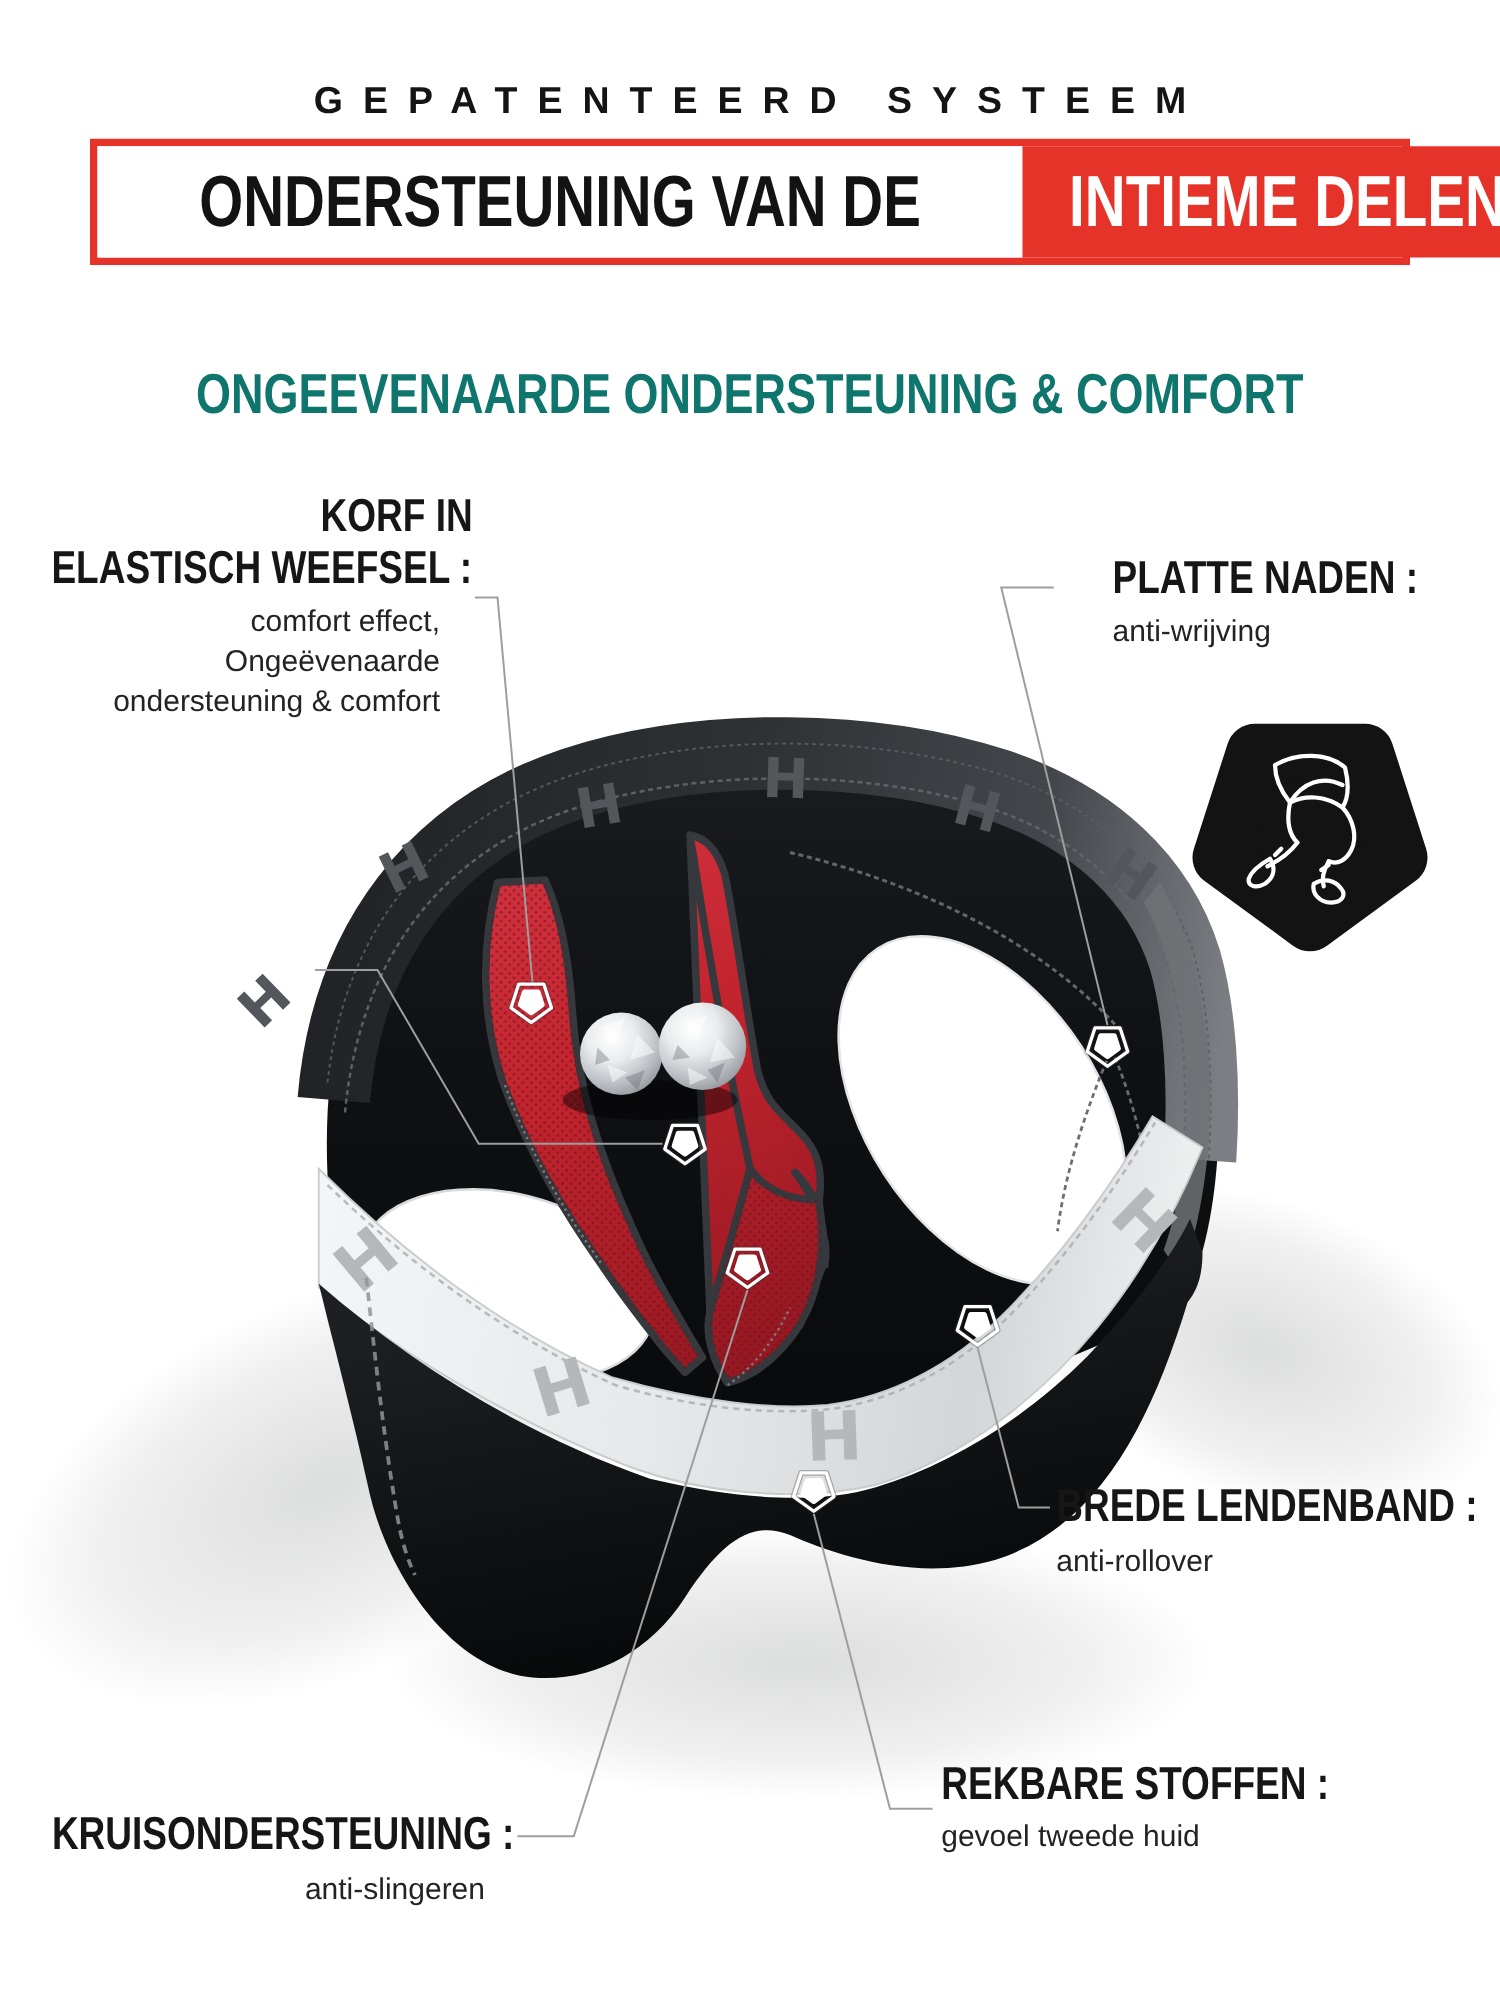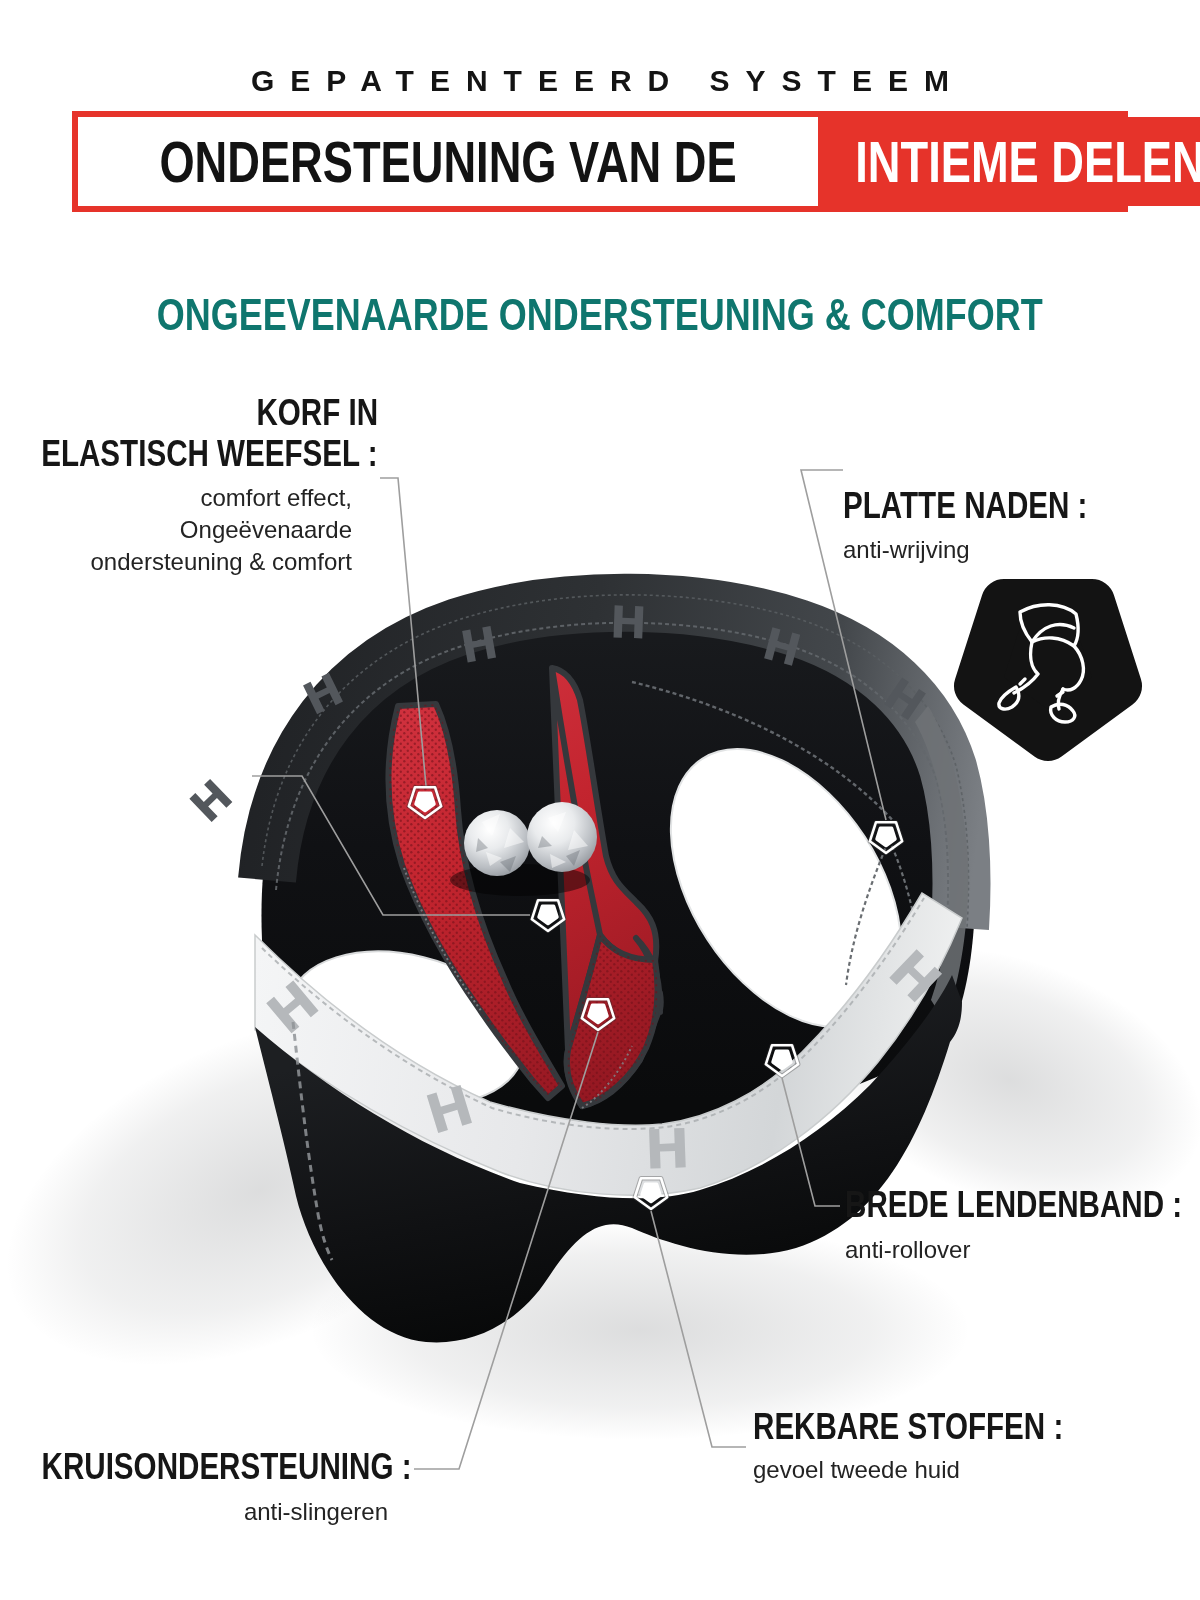--- a/index.html
+++ b/index.html
@@ -20,21 +20,21 @@
   .subtitle .cond{transform:scaleX(.80);}
   
   .co-title{font-weight:bold;color:#161616;font-size:37px;line-height:41px;white-space:nowrap;}
   .co-desc{color:#232323;font-size:24px;line-height:32px;white-space:nowrap;}
   .right-block{position:absolute;text-align:right;}
   .left-block{position:absolute;text-align:left;}
   .right-block .cond{transform-origin:100% 50%;transform:scaleX(.80);}
   .left-block .cond{transform-origin:0 50%;transform:scaleX(.80);}
   .co-korf{right:822px;top:392px;}
   .co-korf .co-desc{margin-top:8px;margin-right:26px;}
-  .co-platte{left:843px;top:441px;margin-top:44px;}
+  .co-platte{left:890px;top:441px;}
   .co-platte .co-desc{margin-top:8px;}
   .co-voering{right:947px;top:740px;}
   .co-voering .co-desc{margin-top:9px;margin-right:13px;}
   .co-brede{left:845px;top:1184px;}
   .co-brede .co-desc{margin-top:9px;}
   .co-kruis{right:788px;top:1446px;}
   .co-kruis .co-desc{margin-top:9px;margin-right:24px;}
   .co-voelt{left:753px;top:1406px;}
   .co-voelt .co-desc{margin-top:7px;}
   svg.scene{position:absolute;left:0;top:0;}

